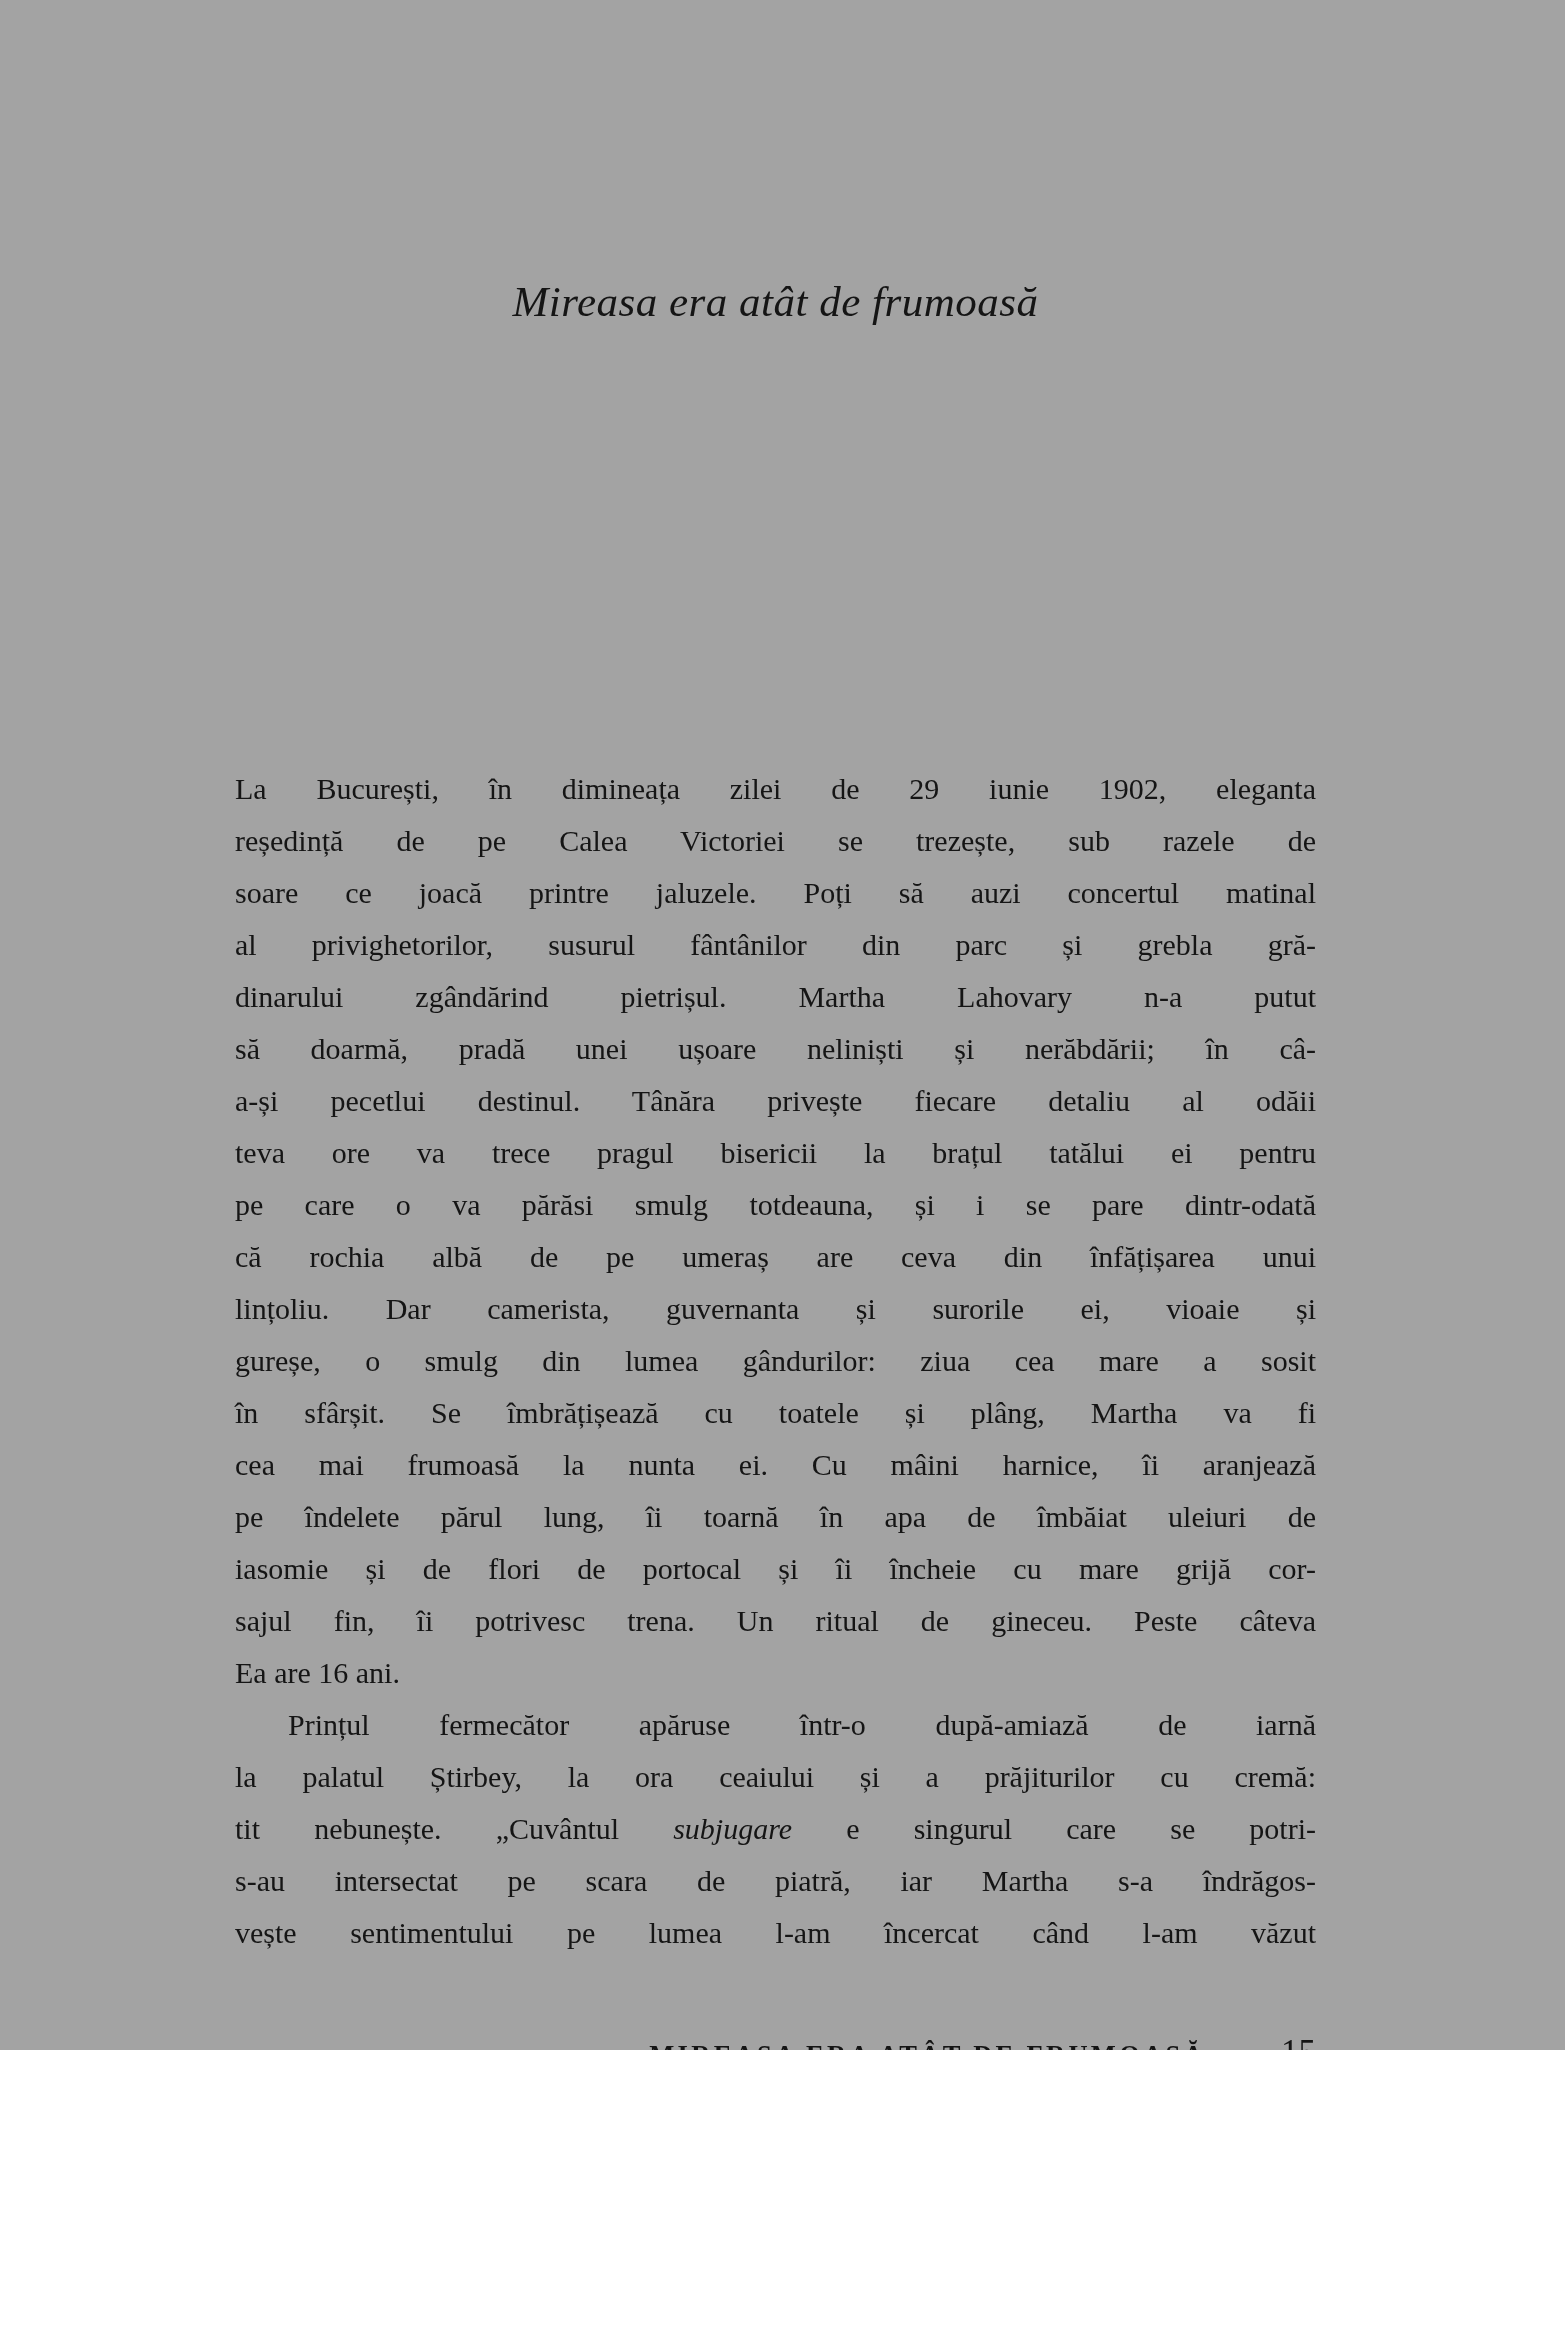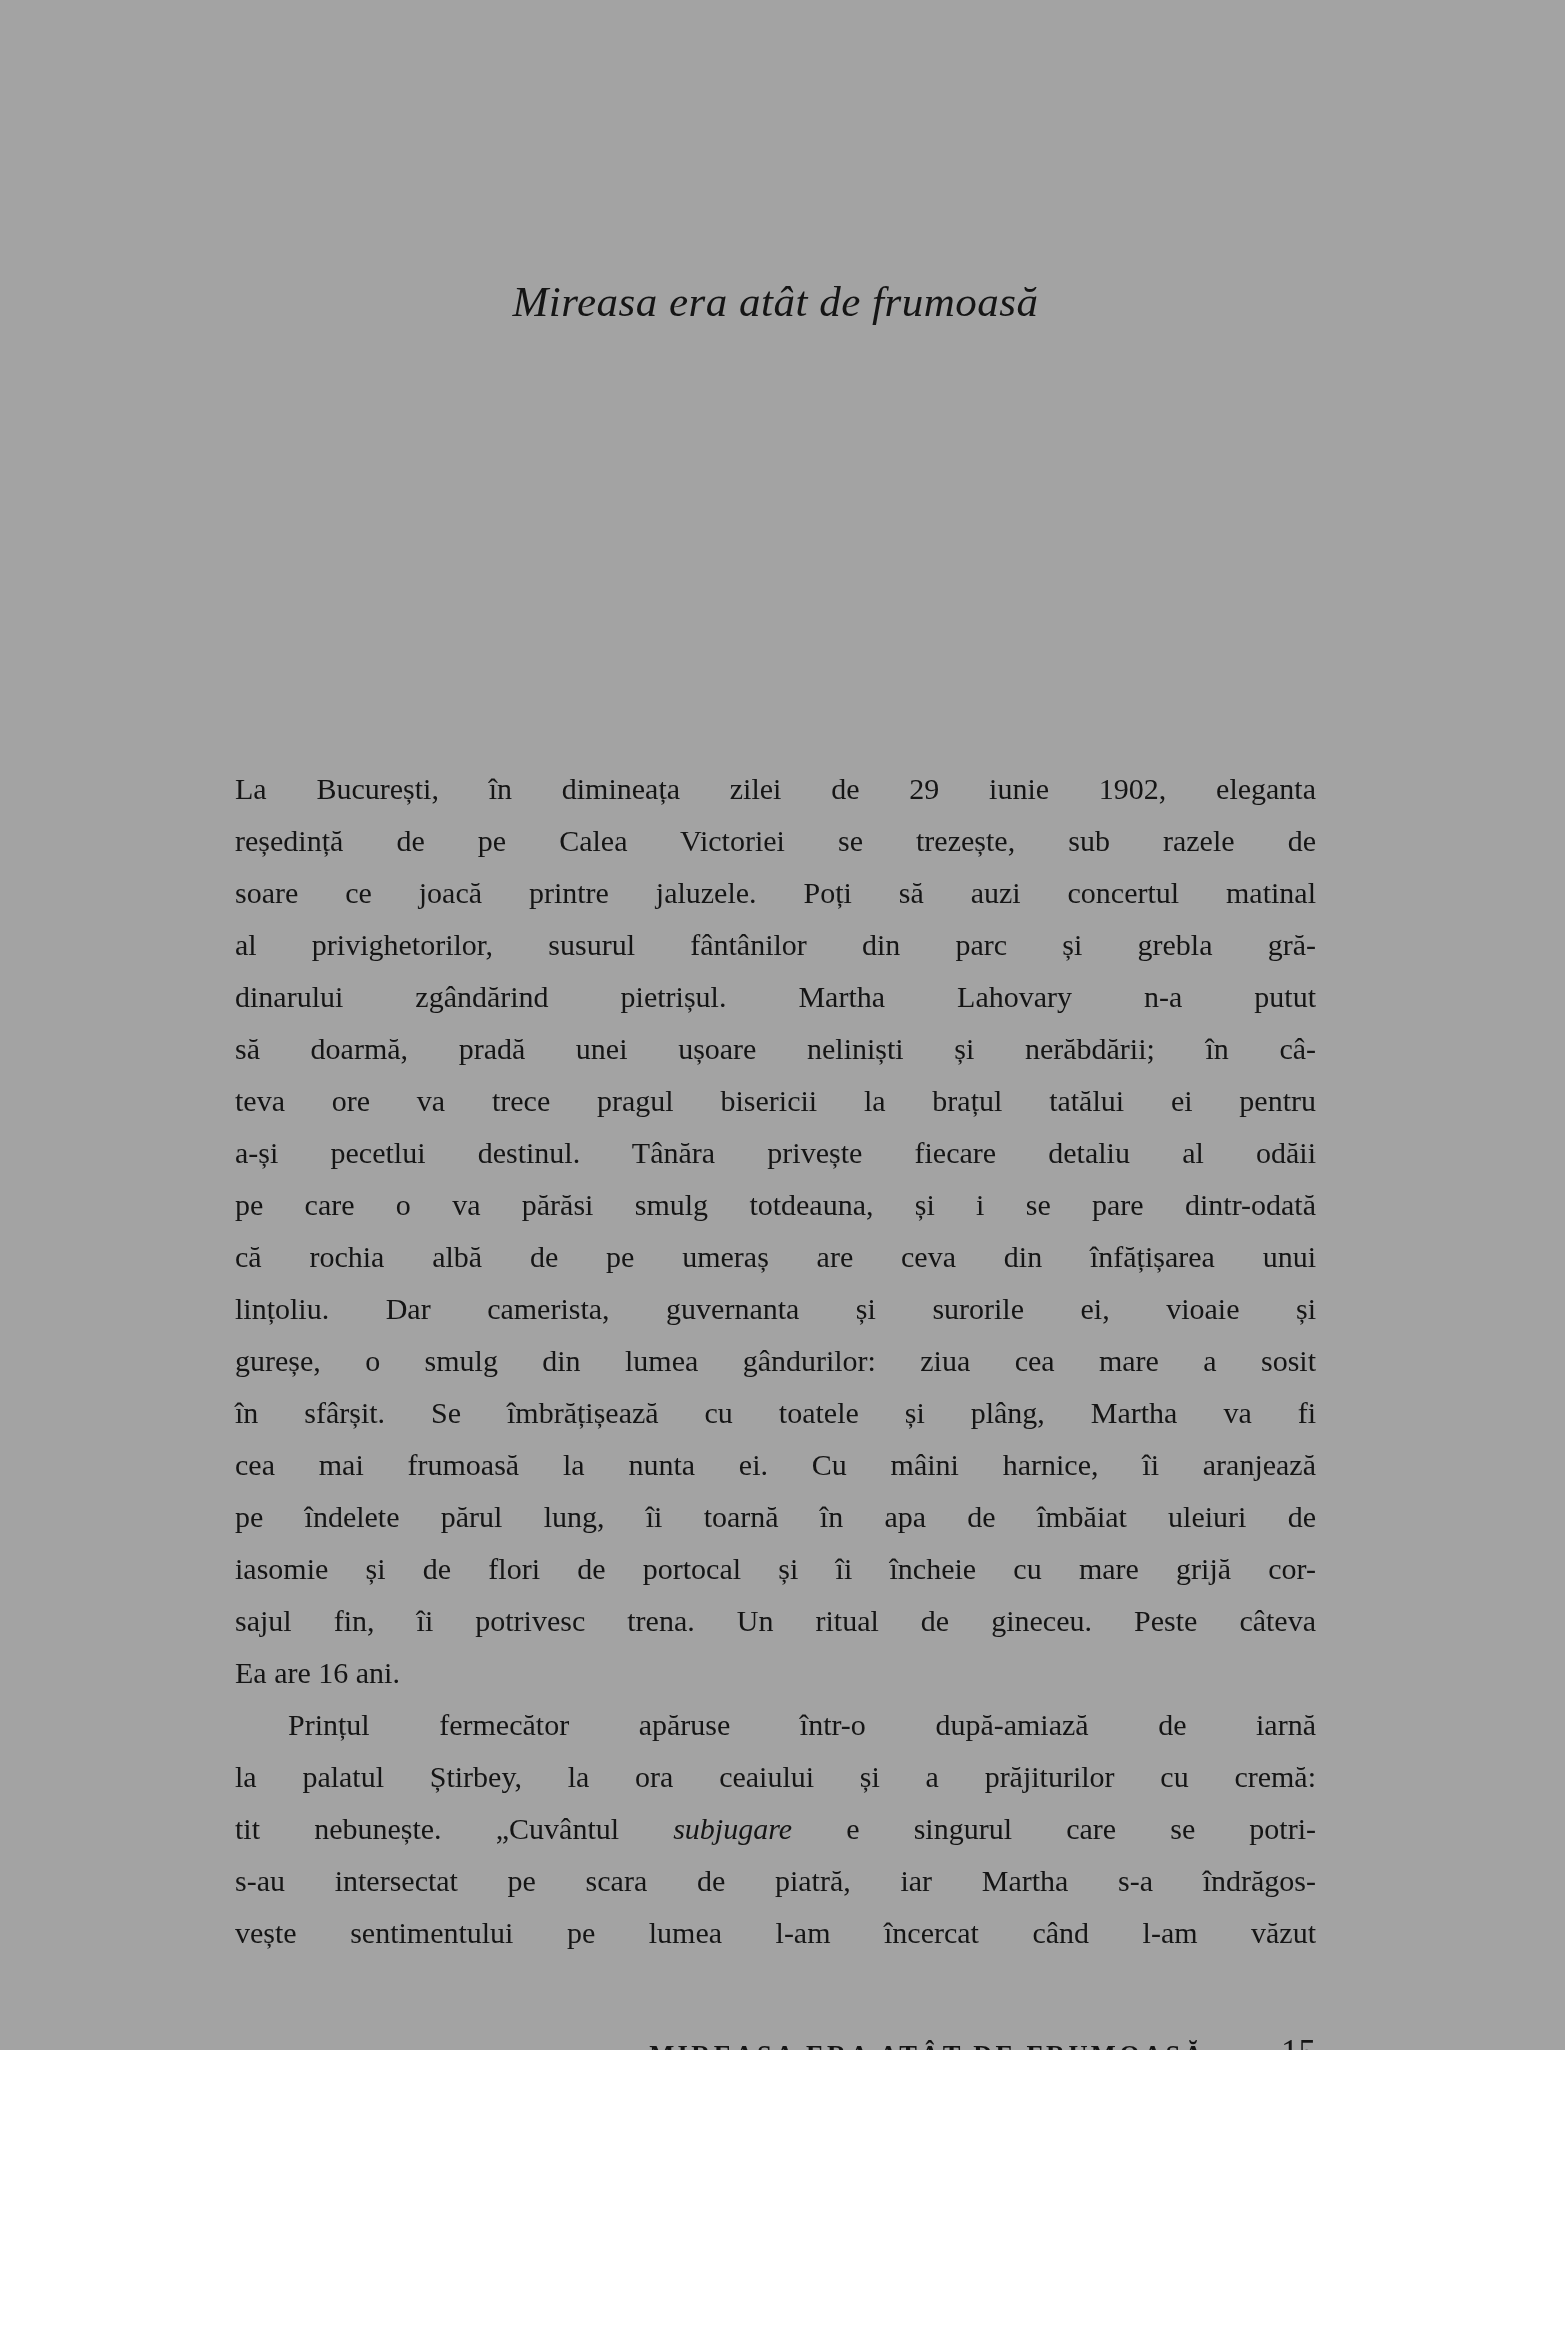--- a/index.html
+++ b/index.html
@@ -68,22 +68,22 @@
 
   <div class="chapter-title">Mireasa era atât de frumoasă</div>
 
   <div class="body-text">
       <div class="line"><span>La București, în dimineața zilei de 29 iunie 1902, eleganta</span></div>
       <div class="line"><span>reședință de pe Calea Victoriei se trezește, sub razele de</span></div>
       <div class="line"><span>soare ce joacă printre jaluzele. Poți să auzi concertul matinal</span></div>
       <div class="line"><span>al privighetorilor, susurul fântânilor din parc și grebla gră-</span></div>
       <div class="line"><span>dinarului zgândărind pietrișul. Martha Lahovary n-a putut</span></div>
       <div class="line"><span>să doarmă, pradă unei ușoare neliniști și nerăbdării; în câ-</span></div>
+      <div class="line"><span>a-și pecetlui destinul. Tânăra privește fiecare detaliu al odăii</span></div>
       <div class="line"><span>teva ore va trece pragul bisericii la brațul tatălui ei pentru</span></div>
-      <div class="line"><span>a-și pecetlui destinul. Tânăra privește fiecare detaliu al odăii</span></div>
       <div class="line"><span>pe care o va părăsi smulg totdeauna, și i se pare dintr-odată</span></div>
       <div class="line"><span>că rochia albă de pe umeraș are ceva din înfățișarea unui</span></div>
       <div class="line"><span>lințoliu. Dar camerista, guvernanta și surorile ei, vioaie și</span></div>
       <div class="line"><span>gureșe, o smulg din lumea gândurilor: ziua cea mare a sosit</span></div>
       <div class="line"><span>în sfârșit. Se îmbrățișează cu toatele și plâng, Martha va fi</span></div>
       <div class="line"><span>cea mai frumoasă la nunta ei. Cu mâini harnice, îi aranjează</span></div>
       <div class="line"><span>pe îndelete părul lung, îi toarnă în apa de îmbăiat uleiuri de</span></div>
       <div class="line"><span>iasomie și de flori de portocal și îi încheie cu mare grijă cor-</span></div>
       <div class="line"><span>sajul fin, îi potrivesc trena. Un ritual de gineceu. Peste câteva</span></div>
       <div class="line para-end"><span>Ea are 16 ani.</span></div>

